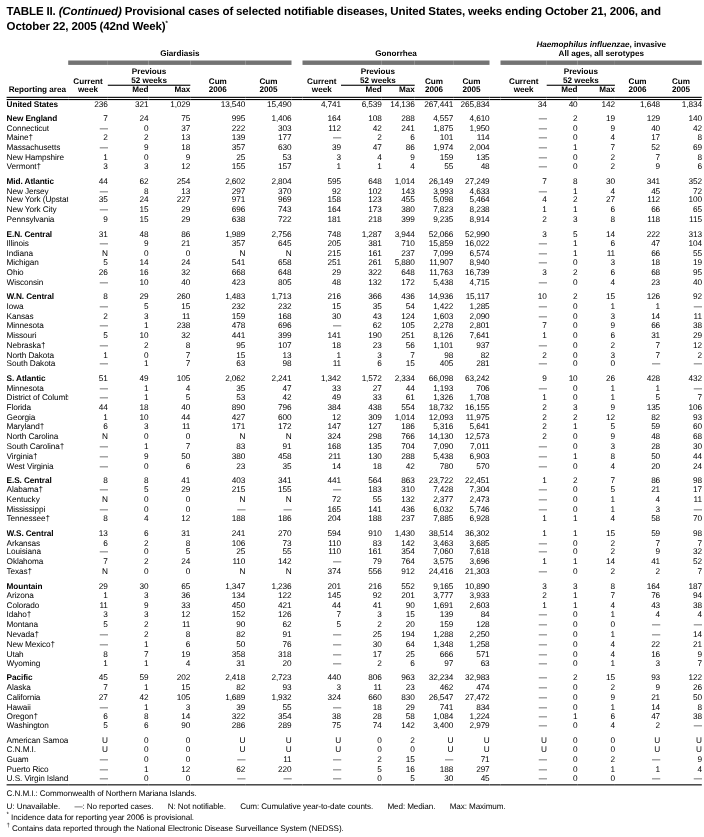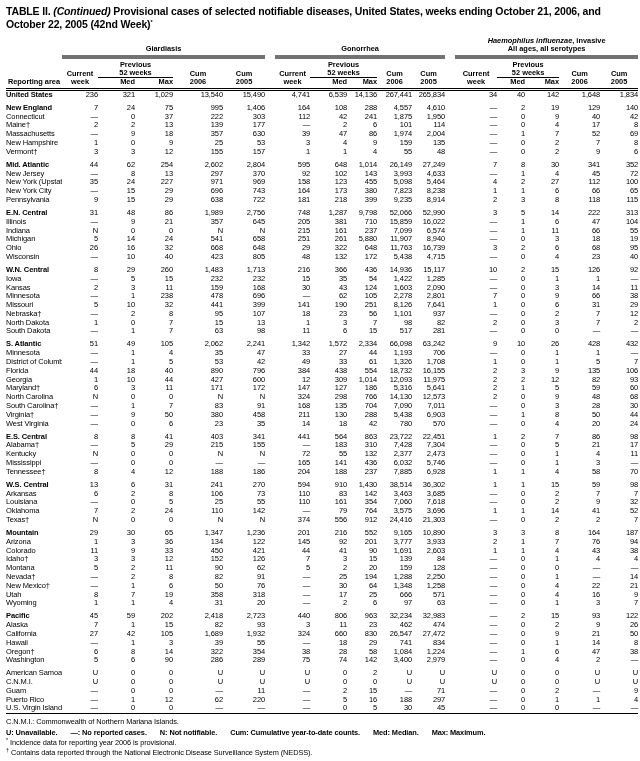--- a/index.html
+++ b/index.html
@@ -28,21 +28,21 @@
 
   
   tbody td { font-size:7.5px; line-height:8.8px; height:8.8px; letter-spacing:-0.1px; }
   td.num { text-align:right; }
   td.lbl { text-align:left; overflow:hidden; }
   tr.bold td.lbl { font-weight:bold;margin-left:22px; }
   tr.gap-row td { height:4.2px; line-height:4.2px; font-size:1px; }
 
   
   .foot { font-size:7.4px; line-height:10.5px; margin-top:3px; letter-spacing:-0.1px; }
-  .foot .legend span { margin-right:13px;font-weight:bold; }
+  .foot .legend span { margin-right:13px; }
   .fn-marked { line-height:9.3px; }
 </style>
 </head>
 <body>
 
 <div class="page">
 
   <div class="title"><span>TABLE II. </span><span class="cont">(Continued)</span><span> Provisional cases of selected notifiable diseases, United States, weeks ending October 21, 2006, and October 22, 2005 (42nd Week)</span><sup>*</sup></div>
 
   <table class="t">
@@ -366,21 +366,21 @@
         <tr class="bold">
           <td class="lbl">E.N. Central</td>
           <td class="num">31</td>
           <td class="num">48</td>
           <td class="num">86</td>
           <td class="num">1,989</td>
           <td class="num">2,756</td>
           <td></td>
           <td class="num">748</td>
           <td class="num">1,287</td>
-          <td class="num">9,798</td>
+          <td class="num">3,944</td>
           <td class="num">52,066</td>
           <td class="num">52,990</td>
           <td></td>
           <td class="num">3</td>
           <td class="num">5</td>
           <td class="num">14</td>
           <td class="num">222</td>
           <td class="num">313</td>
         </tr>
         <tr>
@@ -630,21 +630,21 @@
           <td class="lbl">South Dakota</td>
           <td class="num">—</td>
           <td class="num">1</td>
           <td class="num">7</td>
           <td class="num">63</td>
           <td class="num">98</td>
           <td></td>
           <td class="num">11</td>
           <td class="num">6</td>
           <td class="num">15</td>
-          <td class="num">517</td>
+          <td class="num">405</td>
           <td class="num">281</td>
           <td></td>
           <td class="num">—</td>
           <td class="num">0</td>
           <td class="num">0</td>
           <td class="num">—</td>
           <td class="num">—</td>
         </tr>
         <tr class="gap-row">
           <td colspan="18"></td>

